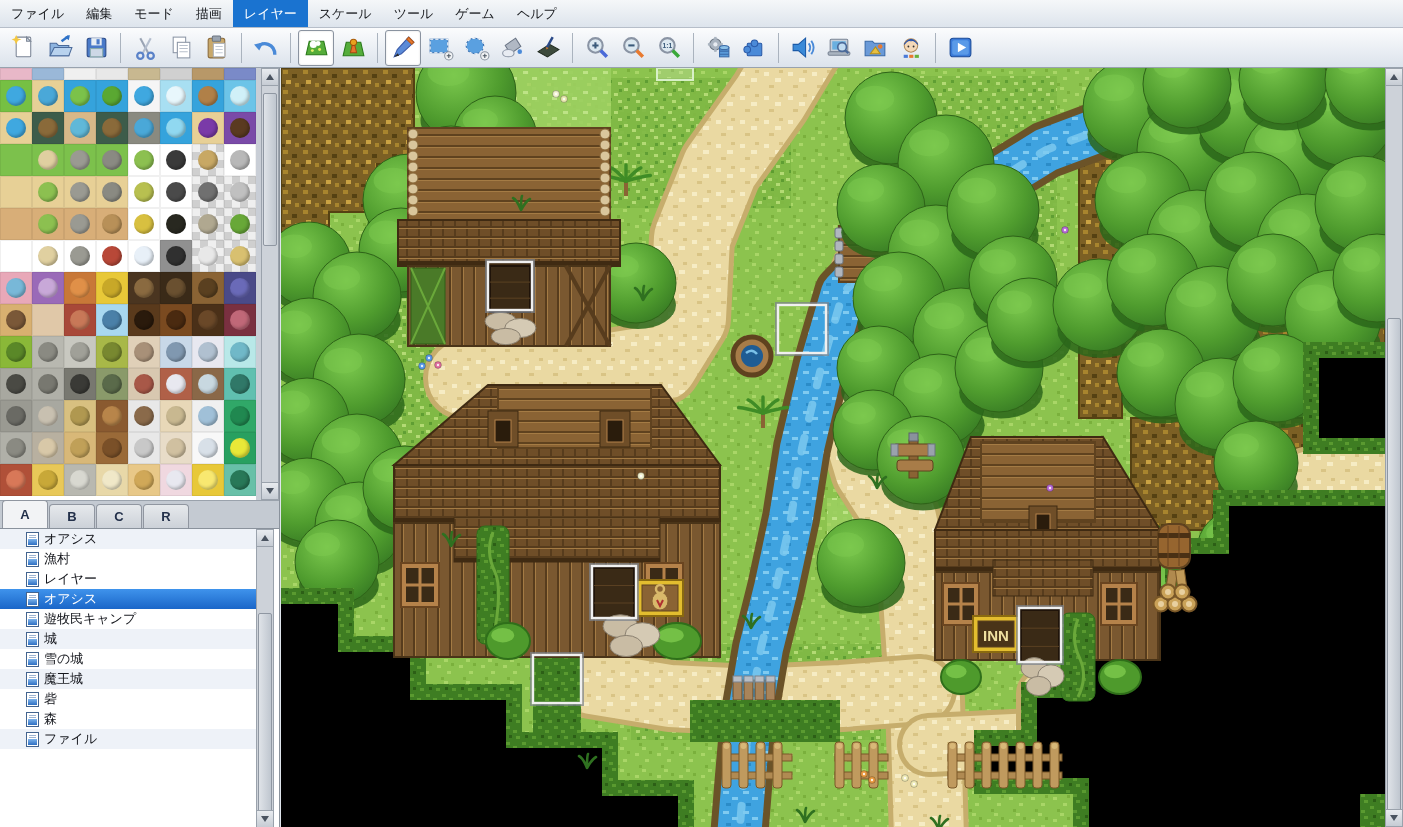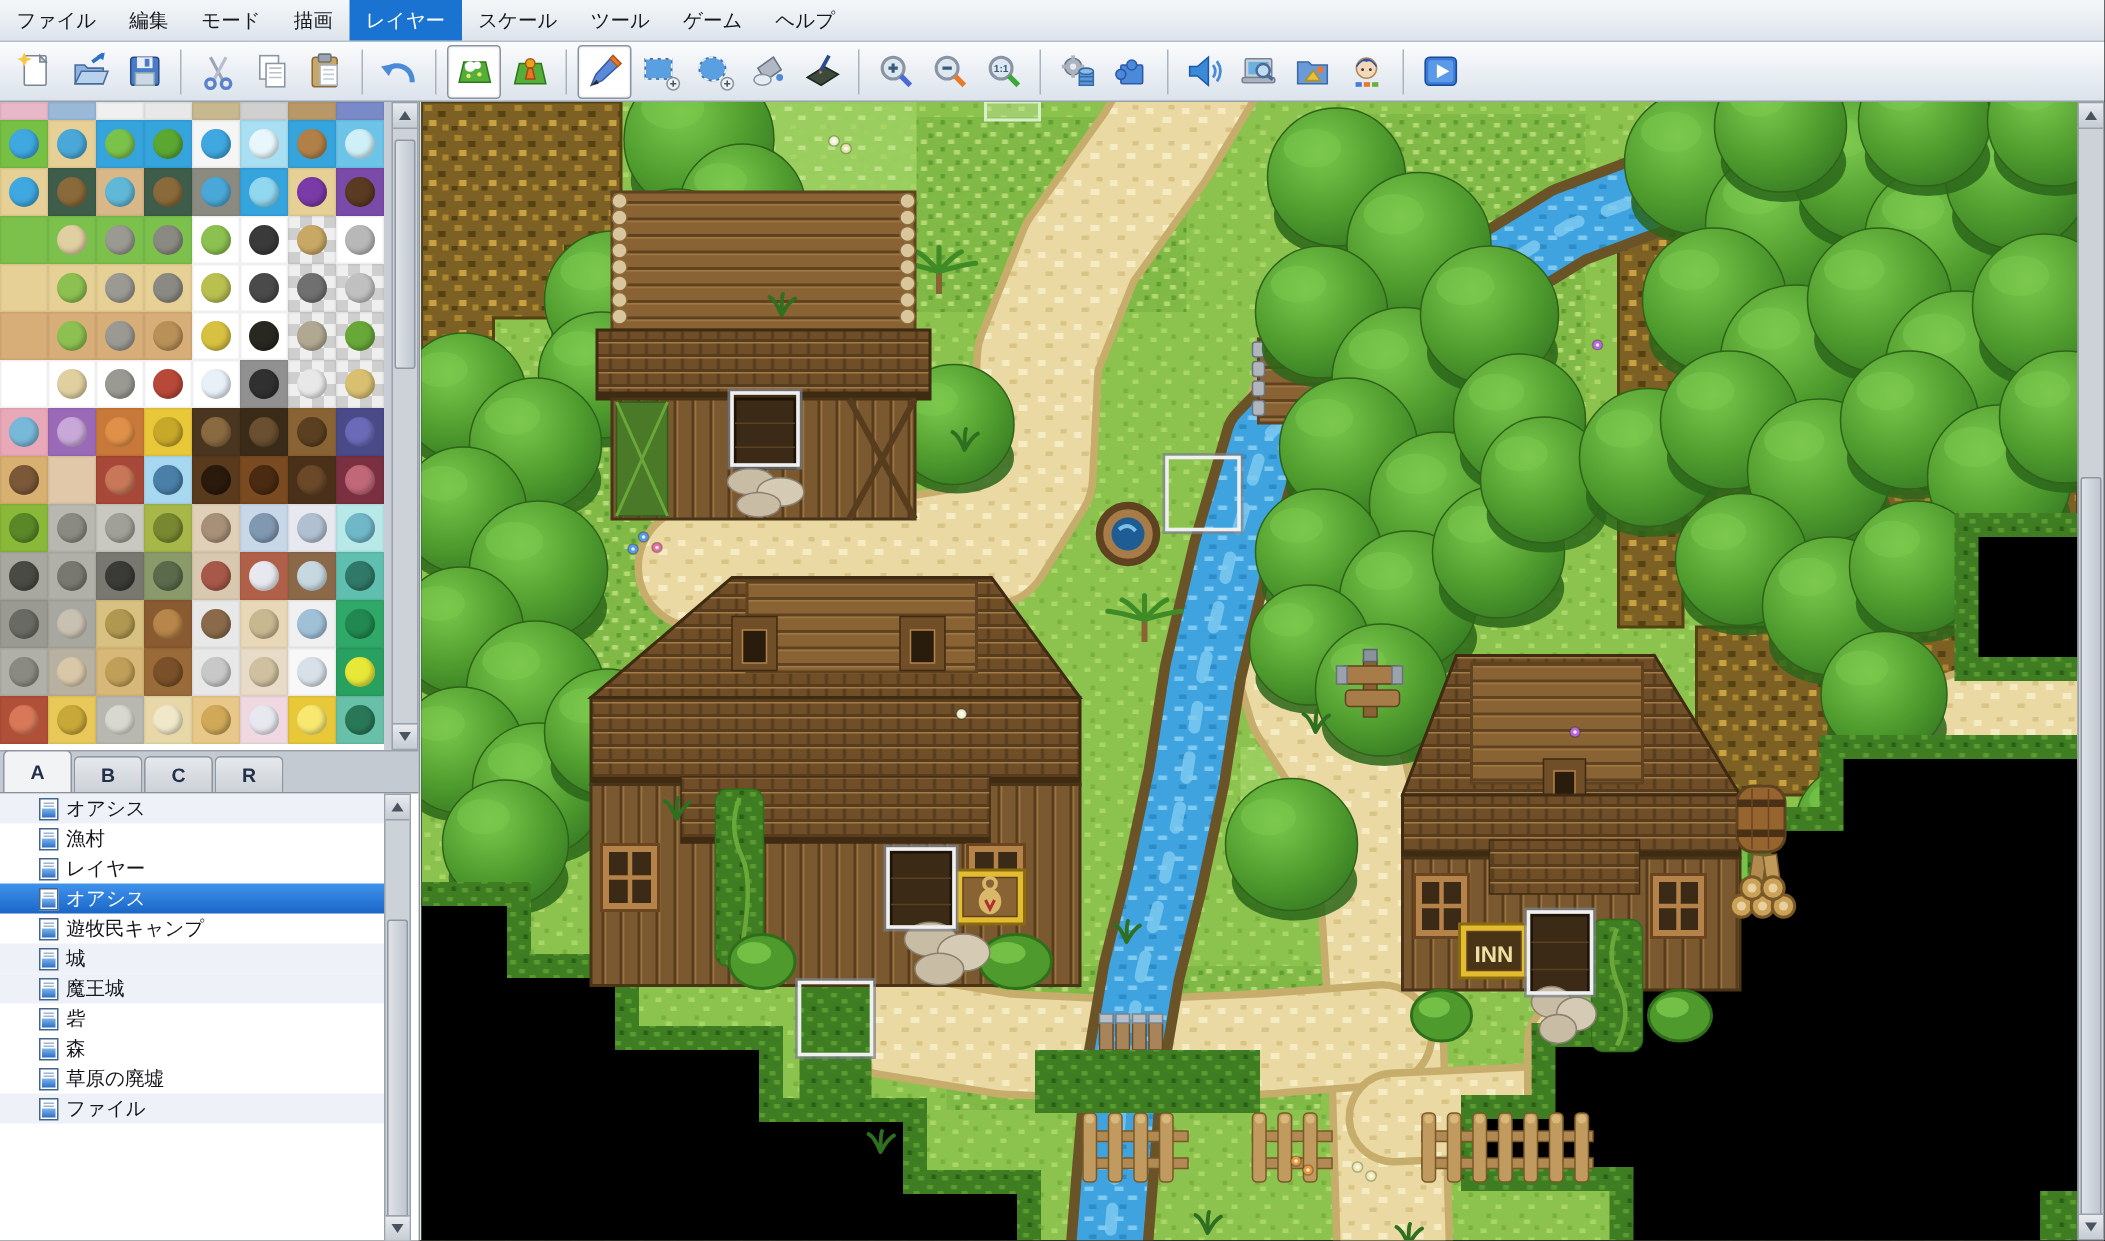--- a/index.html
+++ b/index.html
@@ -633,35 +633,35 @@
             <span>オアシス</span>
           </div>
           <div class="mrow">
             <div class="micon"></div>
             <span>遊牧民キャンプ</span>
           </div>
           <div class="mrow alt">
             <div class="micon"></div>
             <span>城</span>
           </div>
+          <div class="mrow">
+            <div class="micon"></div>
+            <span>雪の城</span>
+          </div>
           <div class="mrow alt">
             <div class="micon"></div>
             <span>魔王城</span>
           </div>
           <div class="mrow">
             <div class="micon"></div>
             <span>砦</span>
           </div>
           <div class="mrow">
             <div class="micon"></div>
             <span>森</span>
-          </div>
-          <div class="mrow">
-            <div class="micon"></div>
-            <span>草原の廃墟</span>
           </div>
           <div class="mrow alt">
             <div class="micon"></div>
             <span>ファイル</span>
           </div>
         </div>
       <div class="vscroll" id="maplist-scroll">
         <div class="sbtn" style="top:0">
             <div class="sarrow up"></div>
           </div>

